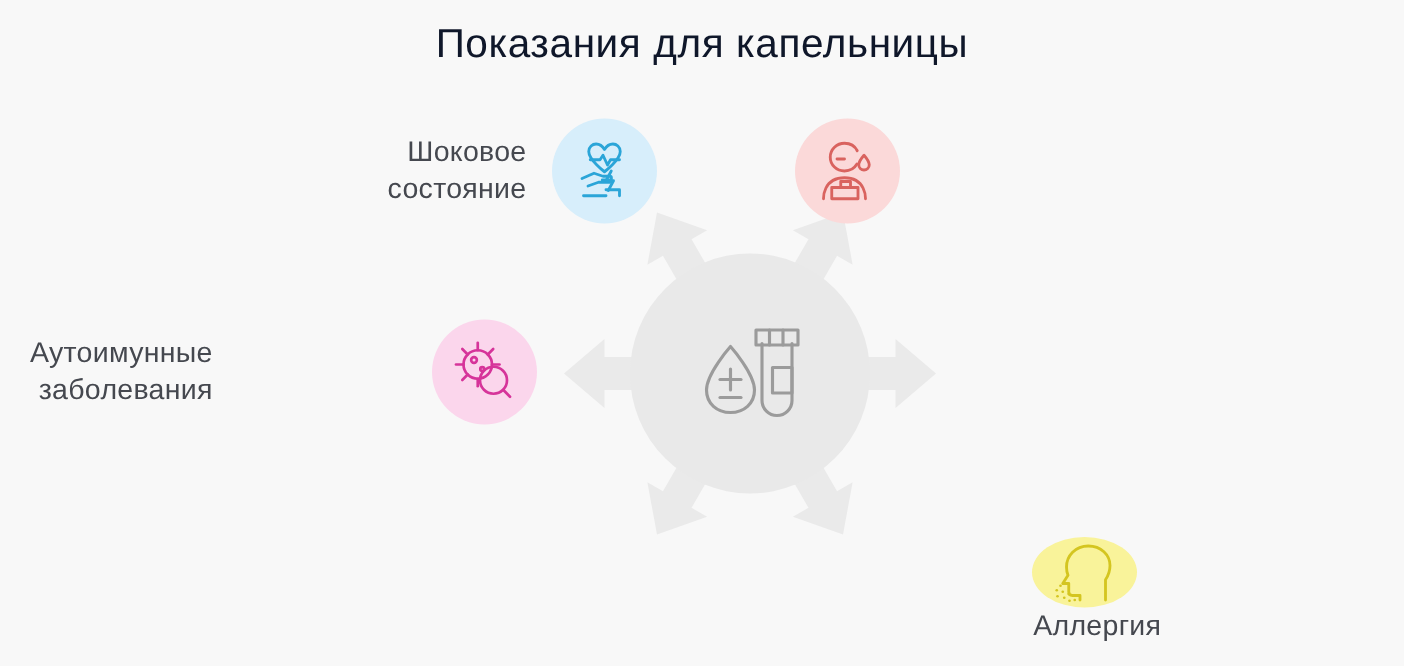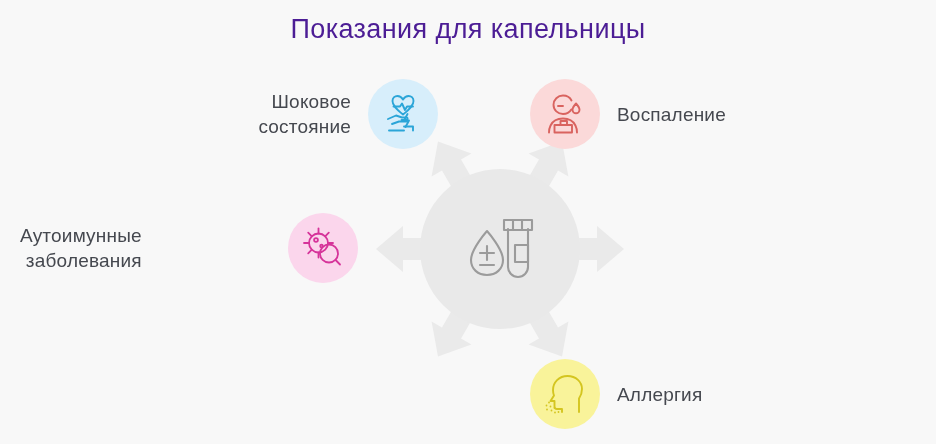--- a/index.html
+++ b/index.html
@@ -23,21 +23,21 @@
   
   #title {
     position: absolute;
     top: 14px;
     left: 0;
     width: 936px;
     text-align: center;
     font-size: 27px;
     font-weight: 400;
     letter-spacing: 0.4px;
-    color: #4c1d95;
+    color: #0f172a;
     white-space: nowrap;
   }
 
   
   #hub {
     position: absolute;
     left: 420px;
     top: 169px;
     width: 160px;
     height: 160px;
@@ -94,21 +94,21 @@
   }
   .node.left  .label { text-align: right; margin-right: 17px; }
   .node.right .label { text-align: left;  margin-left: 17px; }
 
   
   #node-shock      { left:  30px; top:  78px; width: 408px; }
   #node-inflam     { left: 530px; top:  78px; width: 400px; }
   #node-autoimmune { left:  20px; top: 212px; width: 338px; justify-content: space-between; }
   #node-immunity   { left: 620px; top: 212px; width: 310px; }
   #node-tumor      { left:  80px; top: 358px; width: 360px; }
-  #node-allergy    { left: 530px; top: 358px; width: 330px; }
+  #node-allergy    { left: 558px; top: 358px; width: 330px; flex-direction: column; }
 </style>
 </head>
 <body>
 
 <div id="page">
 
   <div id="title">Показания для капельницы</div>
 
   <div id="hub">
 
@@ -178,21 +178,20 @@
         <g fill="none" stroke="#d9635f" stroke-width="1.9" stroke-linecap="round" stroke-linejoin="round">
           <path d="M29.5,9.5 C28,6.5 24.8,4.5 21,4.5 C15.8,4.5 11.5,8.6 11.5,13.8 C11.5,19 15.8,23 21,23 C24.6,23 27.7,21.1 29.3,18.4"></path>
           <path d="M34,12.5 C34,12.5 30.5,16.5 30.5,18.8 C30.5,20.8 32.1,22.3 34,22.3 C35.9,22.3 37.5,20.8 37.5,18.8 C37.5,16.5 34,12.5 34,12.5 Z"></path>
           <line x1="16" y1="15" x2="21" y2="15"></line>
           <path d="M7,41.5 C7,41.5 6.5,27.5 21,27.5 C35.5,27.5 35,41.5 35,41.5"></path>
           <rect x="12.5" y="34" width="17.5" height="7.5"></rect>
           <rect x="18.5" y="30" width="6.5" height="4"></rect>
         </g>
       </svg>
     </div>
-    <div class="label">Воспаление</div>
   </div>
 
   <div class="node left" id="node-autoimmune">
     <div class="label">Аутоимунные
 заболевания</div>
     <div class="bubble" style="background:#fbd6ec">
       <svg width="46" height="46" viewBox="0 0 46 46">
         <g fill="none" stroke="#d6349a" stroke-width="1.8" stroke-linecap="round" stroke-linejoin="round">
           <circle cx="18.5" cy="18" r="9.5"></circle>
           <line x1="18.5" y1="8.5" x2="18.5" y2="3.5"></line>

